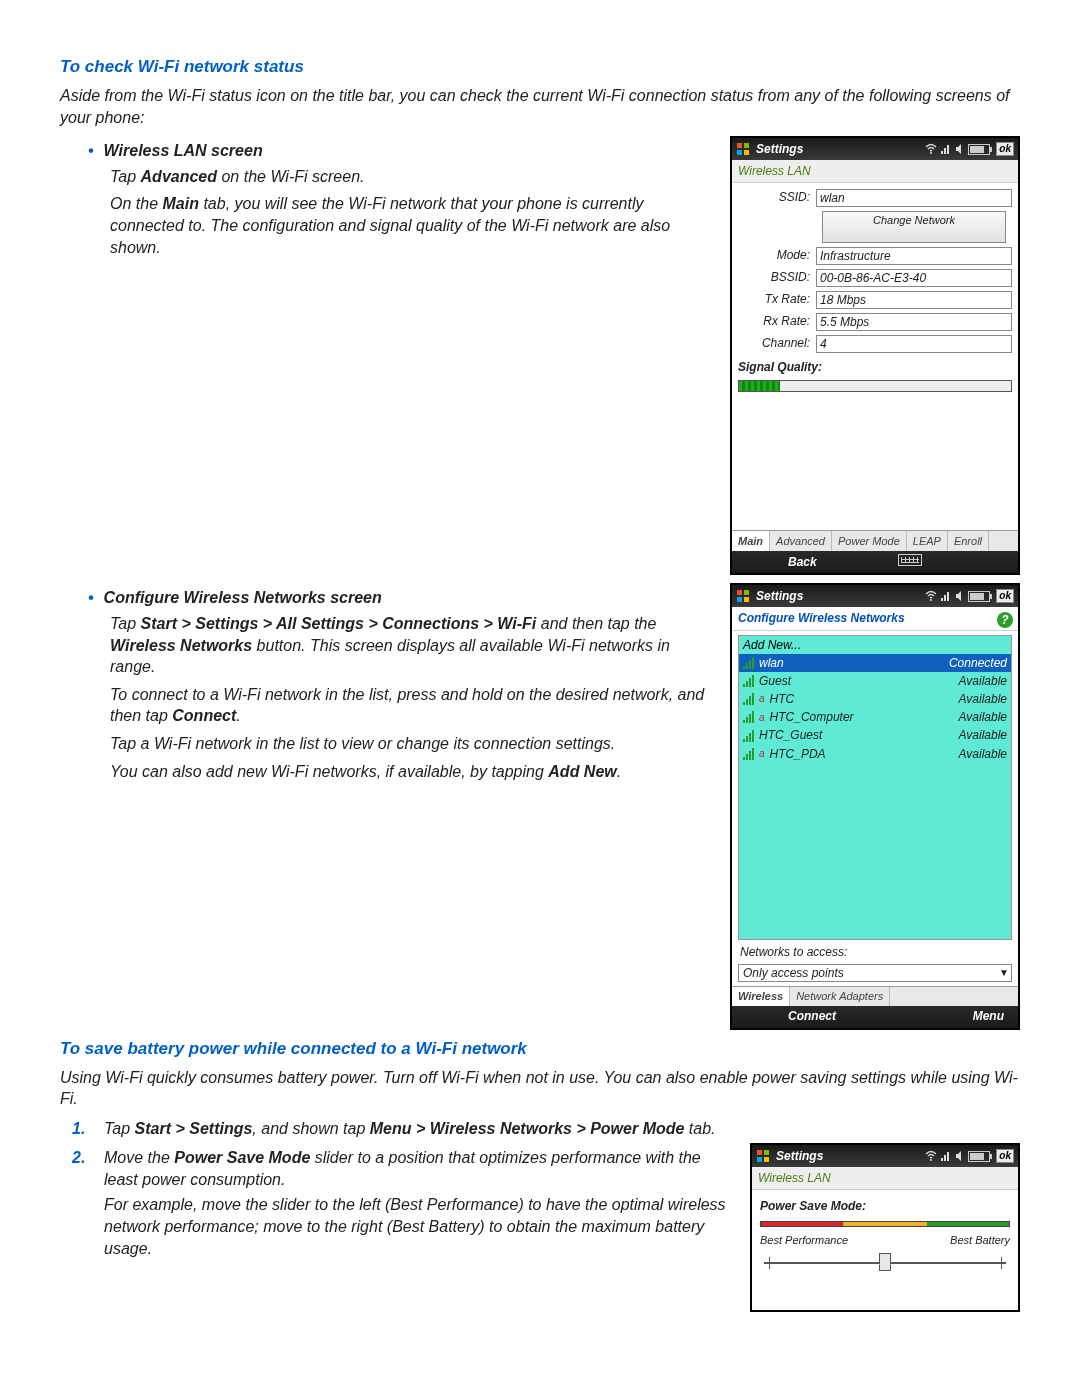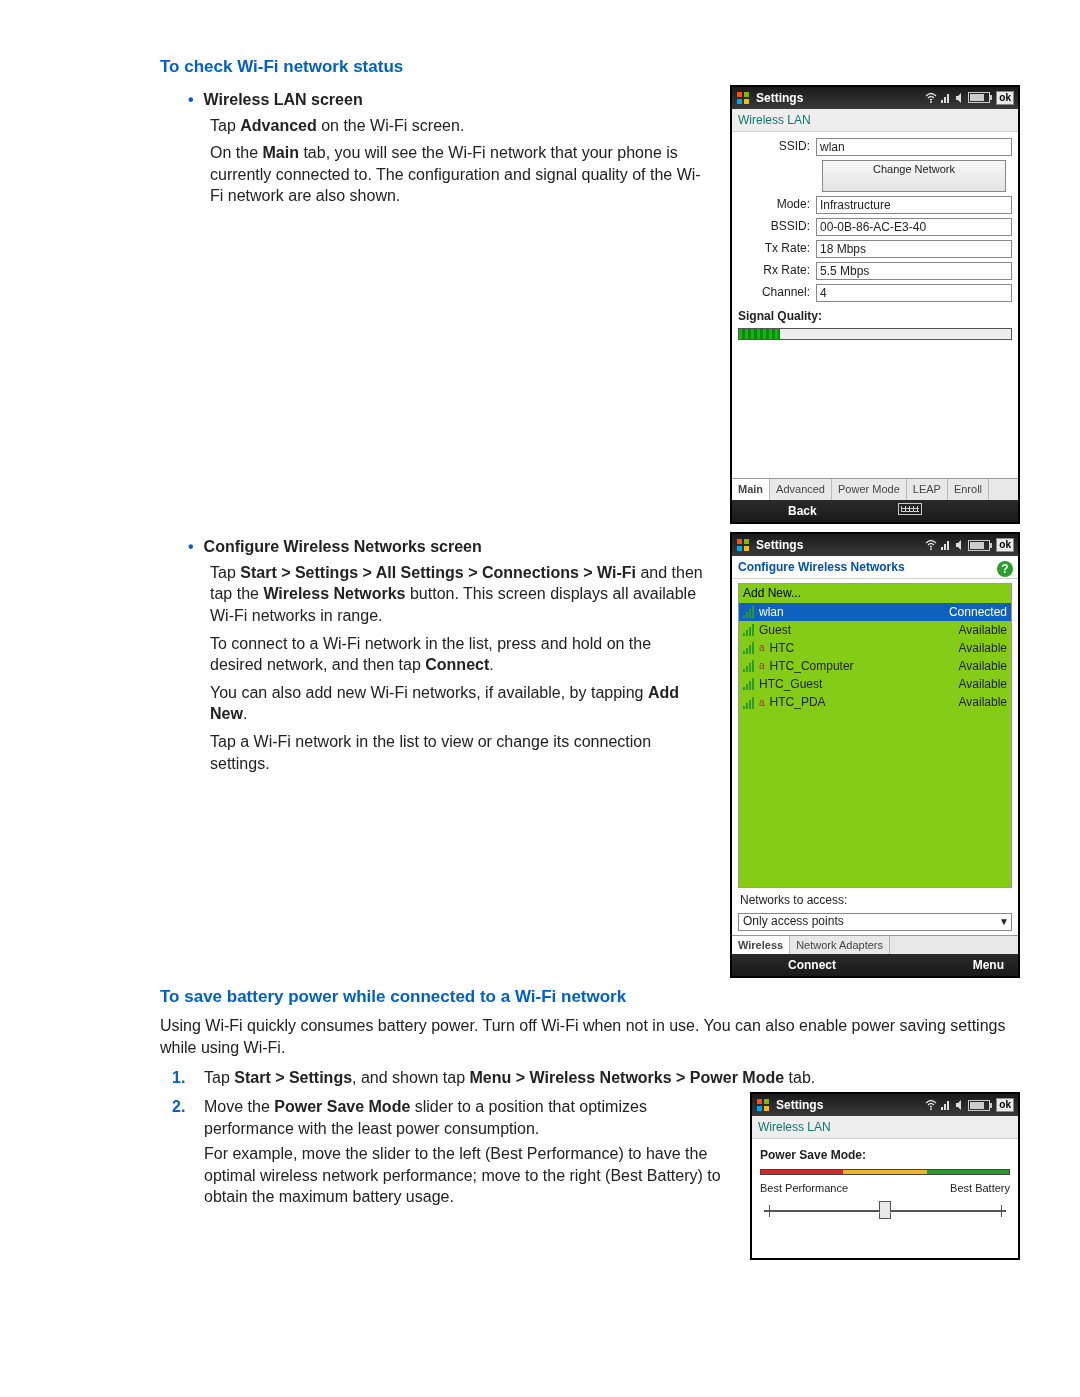--- a/index.html
+++ b/index.html
@@ -69,21 +69,21 @@
     background: #eaeaea;
     color: #000;
     font-size: 10px;
     font-weight: bold;
     padding: 0 2px;
     margin-left: 2px;
     line-height: 12px;
   }
   .subheader {
     background: #eeeeee;
-    color: #0f766e;
+    color: #4d7c0f;
     font-size: 12px;
     padding: 3px 6px;
     border-bottom: 1px solid #d0d0d0;
   }
   .subheader.blue { color: #0050b8; background: #fff; font-weight: bold; }
 
   .form-area { padding: 6px 6px 2px 6px; }
   .form-row { display: flex; align-items: flex-start; margin-bottom: 4px; }
   .form-row .lbl { width: 78px; text-align: right; padding-right: 6px; font-size: 12px; }
   .form-row .fld {
@@ -137,21 +137,21 @@
     font-size: 12px;
     padding: 0 14px;
   }
   .bottombar .left { font-weight: bold; padding-left: 42px; }
   .bottombar .mid { flex:1; text-align:center; }
   .bottombar .right { font-weight: bold; }
   .kbd-icon { display:inline-block; width:24px; height:12px; border:1px solid #ccc; position:relative; }
   .kbd-icon::after { content:""; position:absolute; inset:2px; background: repeating-linear-gradient(0deg,#ccc,#ccc 1px,transparent 1px,transparent 3px), repeating-linear-gradient(90deg,#ccc,#ccc 1px,transparent 1px,transparent 4px); }
 
   
-  .netlist { border: 1px solid #999; margin: 4px 6px 2px 6px; height: 305px; overflow:hidden; background:#84cc16; }
+  .netlist { border: 1px solid #999; margin: 4px 6px 2px 6px; height: 305px; overflow:hidden; background:#5eead4; }
   .netlist .row { display:flex; align-items:center; padding: 1px 4px; font-size: 12px; gap:4px; }
   .netlist .row .name { flex:1; }
   .netlist .row.addnew { color:#000; }
   .netlist .row.sel { background:#1060c0; color:#fff; }
   .netlist .sigicon { width:12px; height:12px; display:inline-flex; align-items:flex-end; gap:1px; }
   .sigicon span { width:2px; background:#2a9a2a; display:inline-block; }
   .sigicon span:nth-child(1){height:3px;} .sigicon span:nth-child(2){height:6px;}
   .sigicon span:nth-child(3){height:9px;} .sigicon span:nth-child(4){height:12px;}
   .lockmark { color:#a33; font-size:10px; margin-right:1px; }
 
@@ -192,23 +192,24 @@
 
   .help-circ { width:16px; height:16px; border-radius:50%; background:#2aa02a; color:#fff; font-size:12px; font-weight:bold; display:flex; align-items:center; justify-content:center; float:right; margin:3px; }
 
 </style>
 </head>
 <body>
 
 <div class="page">
 
 
-  <div style="margin-left:100px;">
+  <div style="font-style:italic;">
 
     <div class="section-title">To check Wi-Fi network status</div>
+    <p class="body-para">Aside from the Wi-Fi status icon on the title bar, you can check the current Wi-Fi connection status from any of the following screens of your phone:</p>
 
     <div class="content-block">
       <div class="text-col">
         <div class="bullet-row">
           <div class="bullet-dot">•</div>
           <div class="bullet-body">
             <div class="bullet-head">Wireless LAN screen</div>
           </div>
         </div>
         <p class="indent">
@@ -310,24 +311,24 @@
           <div class="bullet-body">
             <div class="bullet-head">Configure Wireless Networks screen</div>
           </div>
         </div>
         <p class="indent">
           <span>Tap </span><strong>Start &gt; Settings &gt; All Settings &gt; Connections &gt; Wi-Fi</strong><span> and then tap the </span><strong>Wireless Networks</strong><span> button. This screen displays all available Wi-Fi networks in range.</span>
         </p>
         <p class="indent">
           <span>To connect to a Wi-Fi network in the list, press and hold on the desired network, and then tap </span><strong>Connect</strong><span>.</span>
         </p>
+        <p class="indent">Tap a Wi-Fi network in the list to view or change its connection settings.</p>
         <p class="indent">
           <span>You can also add new Wi-Fi networks, if available, by tapping </span><strong>Add New</strong><span>.</span>
         </p>
-        <p class="indent">Tap a Wi-Fi network in the list to view or change its connection settings.</p>
       </div>
 
       <div class="phone-col">
 
         <div class="phone">
           <div class="titlebar">
             <span class="win-icon">
               <svg width="14" height="14" viewBox="0 0 14 14">
                   <rect x="1" y="1" width="5" height="5" fill="#f25022"></rect>
                   <rect x="8" y="1" width="5" height="5" fill="#7fba00"></rect>

